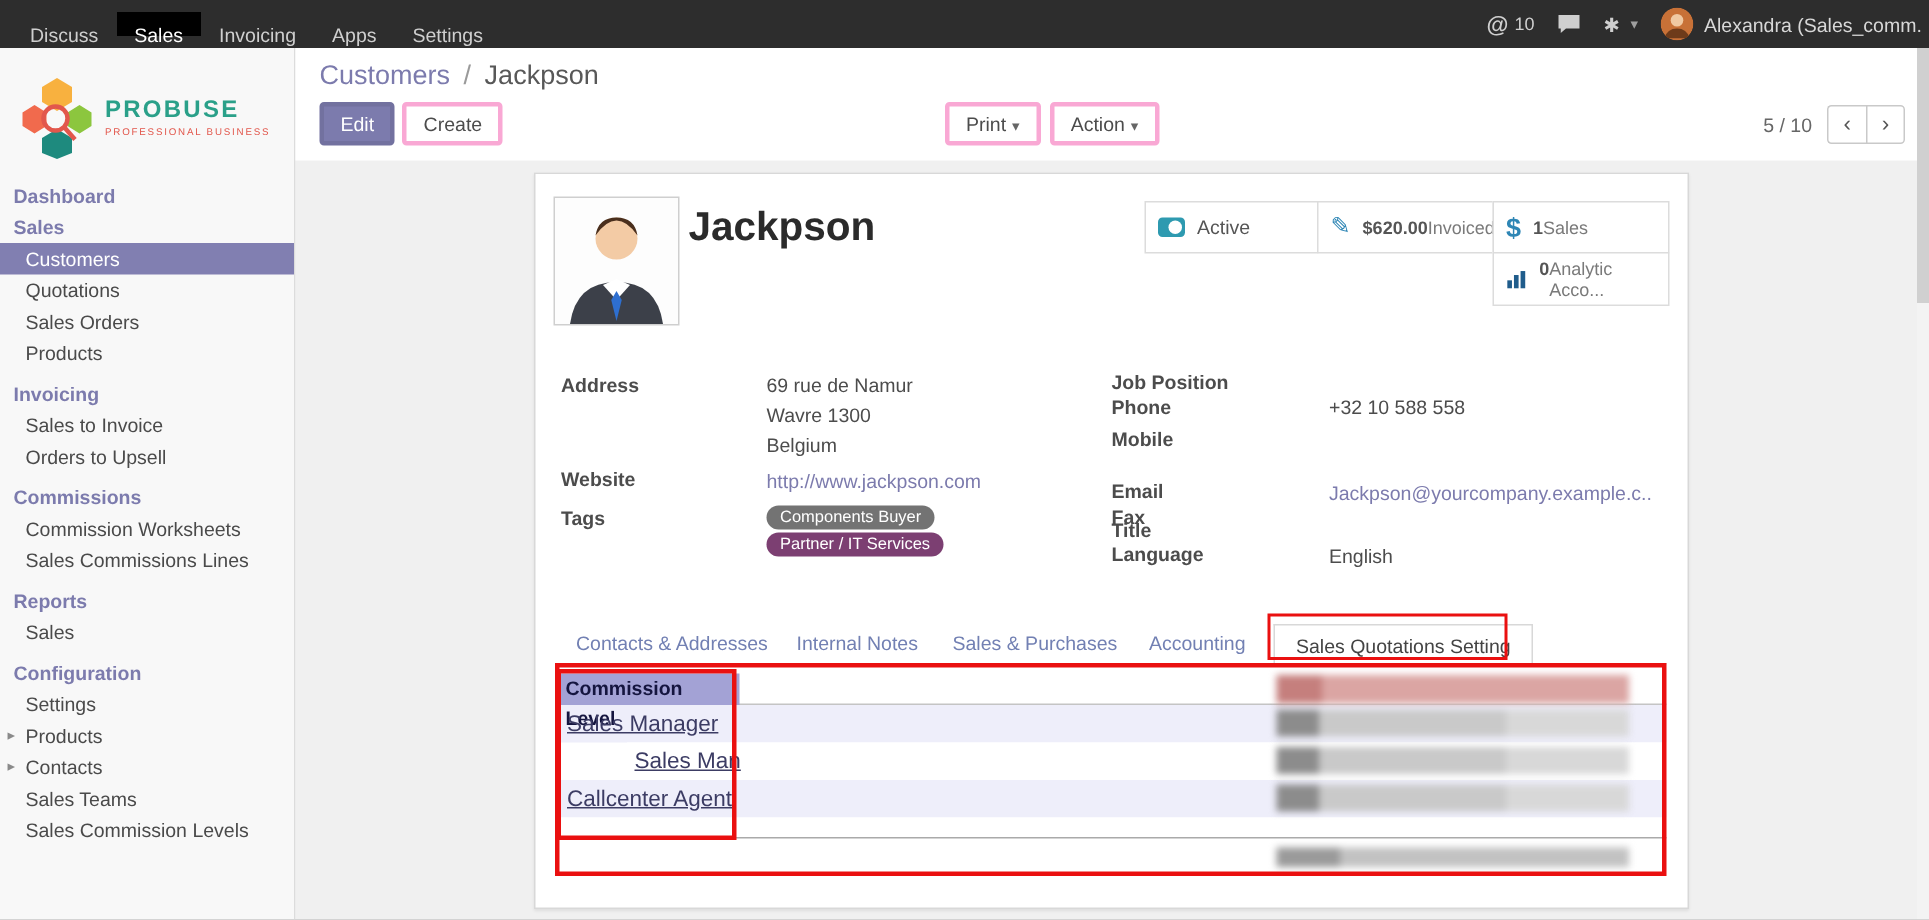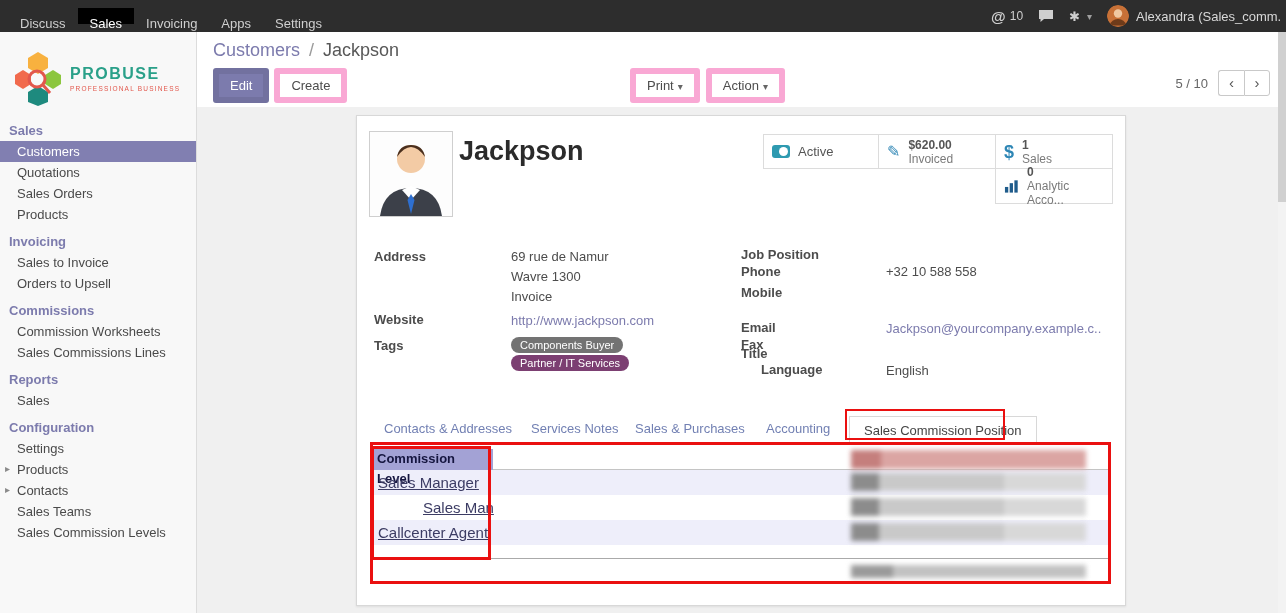--- a/index.html
+++ b/index.html
@@ -36,21 +36,21 @@
   .nav-item.selected { background:#817fb1; color:#fff; }
   .chev { position:absolute; left:5px; top:4px; font-size:10px; color:#8a8a8a; }
 
   
   .main { position:absolute; left:197px; top:32px; width:1081px; height:581px; background:#f0f0f0; }
   .control-panel { position:absolute; left:0; top:0; width:100%; height:75px; background:#fff; }
   .breadcrumb { position:absolute; left:16px; top:8px; font-size:18px; }
   .bc-parent { color:#7c7bad; cursor:pointer; }
   .bc-sep { color:#9a9a9a; padding:0 4px; }
   .bc-current { color:#585858; }
-  .btn { display:inline-block; border:6px solid #f9a8d4; background:#fff; color:#4c4c4c; font-size:13px;
+  .btn { display:inline-block; border:3px solid #f9a8d4; background:#fff; color:#4c4c4c; font-size:13px;
          padding:4px 11px; border-radius:3px; cursor:pointer; font-family:inherit; }
   .btn-primary { background:#7c7bad; border-color:#72719f; color:#fff; }
   .edit-create { position:absolute; left:16px; top:36px; display:flex; gap:5px; }
   .print-action { position:absolute; left:433px; top:36px; display:flex; gap:6px; }
   .btn .dd-caret { font-size:10px; color:#666; margin-left:4px; }
   .pager { position:absolute; right:8px; top:38px; display:flex; align-items:center; gap:10px; }
   .pager-text { font-size:13px; color:#666; }
   .pager-btns { display:flex; }
   .pager-btn { width:26px; height:26px; border:1px solid #c9c9c9; background:#fff; color:#555;
                font-size:15px; line-height:24px; text-align:center; cursor:pointer; }
@@ -59,21 +59,21 @@
 
   
   .sheet { position:absolute; left:159px; top:83px; width:770px; height:491px; background:#fff;
            border:1px solid #d8d8d8; box-shadow:0 1px 2px rgba(0,0,0,.08); }
   .avatar-box { position:absolute; left:12px; top:15px; width:84px; height:86px; border:1px solid #cfcfcf;
                 background:#fff; overflow:hidden; }
   .sheet-title { position:absolute; left:102px; top:20px; font-size:27px; font-weight:bold; color:#2b2b2b; }
 
   .stat { position:absolute; height:35px; border:1px solid #dcdcdc; background:#fff; display:flex;
           align-items:center; padding:0 8px; gap:8px; cursor:pointer; }
-  .stat-col { display:flex; flex-direction:column; justify-content:center; }
+  .stat-col { display:flex; flex-direction:row; justify-content:center; }
   .stat-value { font-size:12px; font-weight:bold; color:#555; line-height:14px; }
   .stat-label { font-size:12px; color:#7a7a7a; line-height:14px; }
   .stat-single { font-size:13px; color:#555; }
   .stat-ico { color:#2e86b5; font-size:16px; line-height:16px; }
   .toggle-ico { width:18px; height:13px; background:#2e9ab0; border-radius:3px; position:relative; }
   .toggle-ico:after { content:""; position:absolute; right:2px; top:2px; width:9px; height:9px;
                       border-radius:50%; background:#fff; }
 
   .fld-label { position:absolute; font-weight:bold; color:#4c4c4c; font-size:13px; }
   .fld-value { position:absolute; color:#4c4c4c; font-size:13px; }
@@ -162,20 +162,21 @@
         <polygon points="26,36 36,42 36,52 26,56 16,52 16,42" fill="#1e8a7e"></polygon>
         <circle cx="25" cy="29" r="8" fill="none" stroke="#e2574c" stroke-width="3"></circle>
         <line x1="31" y1="35" x2="38" y2="43" stroke="#e2574c" stroke-width="3"></line>
       </svg>
       <div class="logo-text">
         <span class="logo-title">PROBUSE</span>
         <span class="logo-sub">PROFESSIONAL BUSINESS</span>
       </div>
     </div>
     <nav class="nav">
+      <div class="nav-heading">Dashboard</div>
       <div class="nav-heading">Sales</div>
       <div class="nav-item selected">Customers</div>
       <div class="nav-item">Quotations</div>
       <div class="nav-item">Sales Orders</div>
       <div class="nav-item">Products</div>
       <div class="nav-heading gap">Invoicing</div>
       <div class="nav-item">Sales to Invoice</div>
       <div class="nav-item">Orders to Upsell</div>
       <div class="nav-heading gap">Commissions</div>
       <div class="nav-item">Commission Worksheets</div>
@@ -266,46 +267,46 @@
         </svg>
         <span class="stat-col">
           <span class="stat-value">0</span>
           <span class="stat-label">Analytic Acco...</span>
         </span>
       </div>
 
       <span class="fld-label" style="left:17px; top:133px;">Address</span>
       <span class="fld-value" style="left:154px; top:133px;">69 rue de Namur</span>
       <span class="fld-value" style="left:154px; top:153px;">Wavre 1300</span>
-      <span class="fld-value" style="left:154px; top:173px;">Invoice</span>
+      <span class="fld-value" style="left:154px; top:173px;">Belgium</span>
 
       <span class="fld-label" style="left:17px; top:196px;">Website</span>
       <span class="fld-link" style="left:154px; top:197px;">http://www.jackpson.com</span>
 
       <span class="fld-label" style="left:17px; top:222px;">Tags</span>
       <span class="tag tag-blue" style="left:154px; top:221px;">Components Buyer</span>
       <span class="tag tag-purple" style="left:154px; top:239px;">Partner / IT Services</span>
 
       <span class="fld-label" style="left:384px; top:131px;">Job Position</span>
       <span class="fld-label" style="left:384px; top:148px;">Phone</span>
       <span class="fld-value" style="left:529px; top:148px;">+32 10 588 558</span>
       <span class="fld-label" style="left:384px; top:169px;">Mobile</span>
       <span class="fld-label" style="left:384px; top:185px;margin-top:36px;">Fax</span>
       <span class="fld-label" style="left:384px; top:204px;">Email</span>
       <span class="fld-link" style="left:529px; top:205px;">Jackpson@yourcompany.example.c..</span>
       <span class="fld-label" style="left:384px; top:230px;">Title</span>
-      <span class="fld-label" style="left:404px; top:246px;">Language</span>
+      <span class="fld-label" style="left:384px; top:246px;">Language</span>
       <span class="fld-value" style="left:529px; top:247px;">English</span>
 
       <div class="tabbar">
         <span class="tab" style="left:11px;">Contacts &amp; Addresses</span>
-        <span class="tab" style="left:158px;">Services Notes</span>
+        <span class="tab" style="left:158px;">Internal Notes</span>
         <span class="tab" style="left:262px;">Sales &amp; Purchases</span>
         <span class="tab" style="left:393px;">Accounting</span>
-        <span class="tab active-tab" style="left:476px;">Sales Commission Position</span>
+        <span class="tab active-tab" style="left:476px;">Sales Quotations Setting</span>
       </div>
 
       <div class="ctable">
         <div class="thead">
           <span class="th-sel">Commission Level</span>
         </div>
         <div class="trow odd">Sales Manager</div>
         <div class="trow even">Sales Man</div>
         <div class="trow odd">Callcenter Agent</div>
         <div class="trow-empty"></div>

